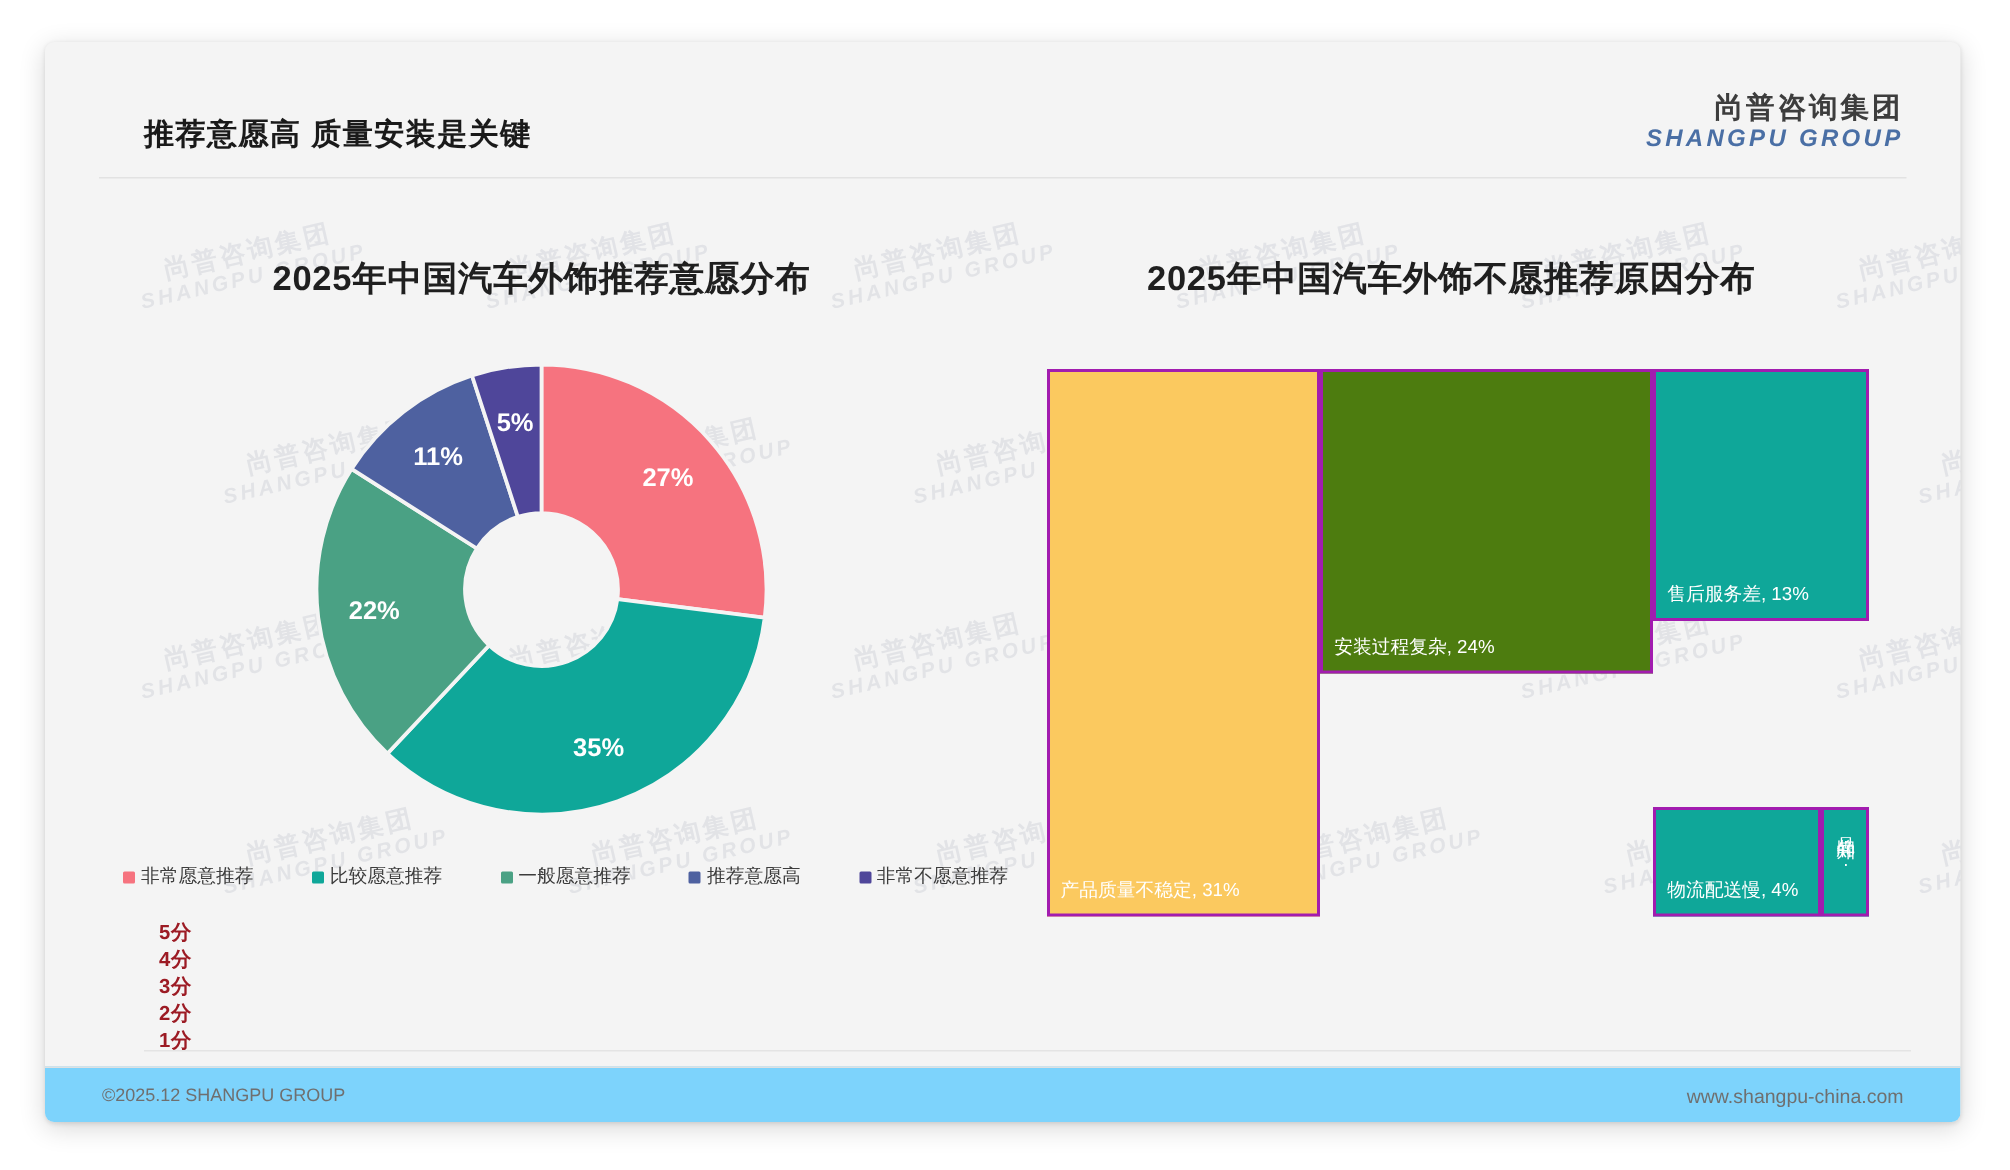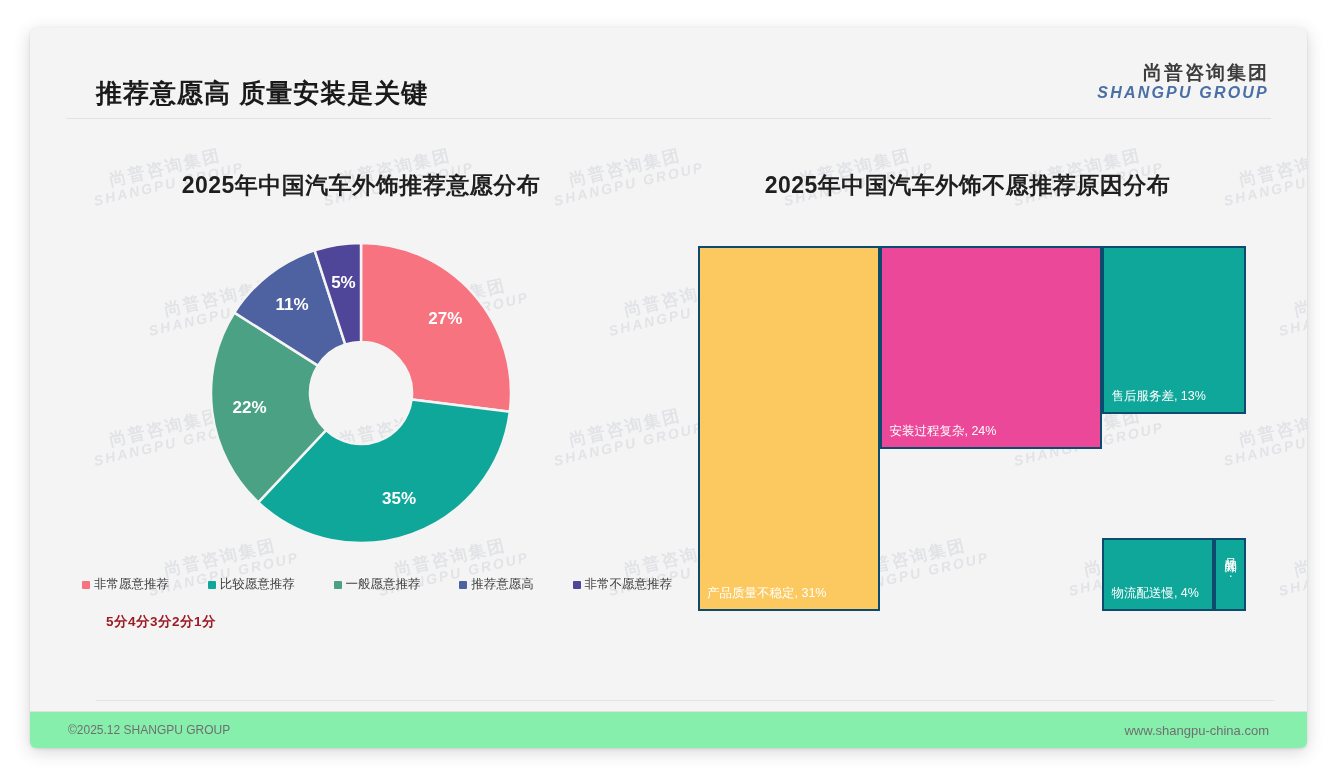--- a/index.html
+++ b/index.html
@@ -60,21 +60,21 @@
     position: absolute;
     left: 0; top: 0;
     width: 100%;
     height: 90px;
     z-index: 5;
   }
   #page-title {
     position: absolute;
     left: 66px;
     top: 48px;
-    font-size: 26px;
+    font-size: 20px;
     font-weight: 700;
     color: #1a1a1a;
     letter-spacing: 1px;
     white-space: nowrap;
     text-align: center;
   }
   #brand-logo {
     position: absolute;
     right: 38px;
     top: 34px;
@@ -180,43 +180,44 @@
     font-size: 12.5px;
     color: #3c3c3c;
   }
 
   #score-row {
     position: absolute;
     left: 22px;
     top: 495px;
     width: 546px;
     display: flex;
-    justify-content: flex-start;
+    justify-content: center;
     padding: 0 18px;
     box-sizing: border-box;
+    flex-direction: column;
   }
   .score-label {
     font-size: 13.5px;
     font-weight: 700;
     color: #9c1b24;
     letter-spacing: 0.5px;
   }
 
   
   #treemap {
     position: absolute;
     left: 38px;
     top: 128px;
     width: 548px;
     height: 365px;
   }
   .tm-tile {
     position: absolute;
     box-sizing: border-box;
-    border: 2px solid #0c4a6e;
+    border: 2px solid #a21caf;
     overflow: hidden;
     display: flex;
     align-items: flex-end;
   }
   .tm-label {
     font-size: 12.5px;
     color: #ffffff;
     padding: 0 7px 7px 7px;
     line-height: 1.25;
     white-space: nowrap;
@@ -252,21 +253,21 @@
     background: #e4e4e4;
     z-index: 5;
   }
   #footer-bar {
     position: absolute;
     left: 0;
     bottom: 0;
     width: 100%;
     height: 36px;
     border-top: 1px solid #e0e0e0;
-    background: #86efac;
+    background: #7dd3fc;
     z-index: 6;
   }
   #footer-left {
     position: absolute;
     left: 38px;
     top: 11px;
     font-size: 12px;
     color: #6f6f6f;
   }
   #footer-right {
@@ -441,21 +442,21 @@
           <div class="score-label">1分</div>
         </div>
     </div>
 
     <div class="panel" id="panel-right">
       <div class="chart-title">2025年中国汽车外饰不愿推荐原因分布</div>
       <div id="treemap">
           <div class="tm-tile" style="left: 0%; top: 0%; width: 33.3%; height: 100%; background: rgb(251, 201, 95);">
             <span class="tm-label">产品质量不稳定, 31%</span>
           </div>
-          <div class="tm-tile" style="left: 33.3%; top: 0%; width: 40.5%; height: 55.5%; background: #ec4899;">
+          <div class="tm-tile" style="left: 33.3%; top: 0%; width: 40.5%; height: 55.5%; background: #4d7c0f;">
             <span class="tm-label">安装过程复杂, 24%</span>
           </div>
           <div class="tm-tile" style="left: 73.8%; top: 0%; width: 26.2%; height: 46%; background: rgb(15, 167, 153);">
             <span class="tm-label">售后服务差, 13%</span>
           </div>
           <div class="tm-tile" style="left: 73.8%; top: 80%; width: 20.3%; height: 20%; background: rgb(15, 167, 153);">
             <span class="tm-label">物流配送慢, 4%</span>
           </div>
           <div class="tm-tile vertical" style="left: 94.1%; top: 80%; width: 5.9%; height: 20%; background: rgb(15, 167, 153);">
             <span class="tm-label">品牌知..</span>

